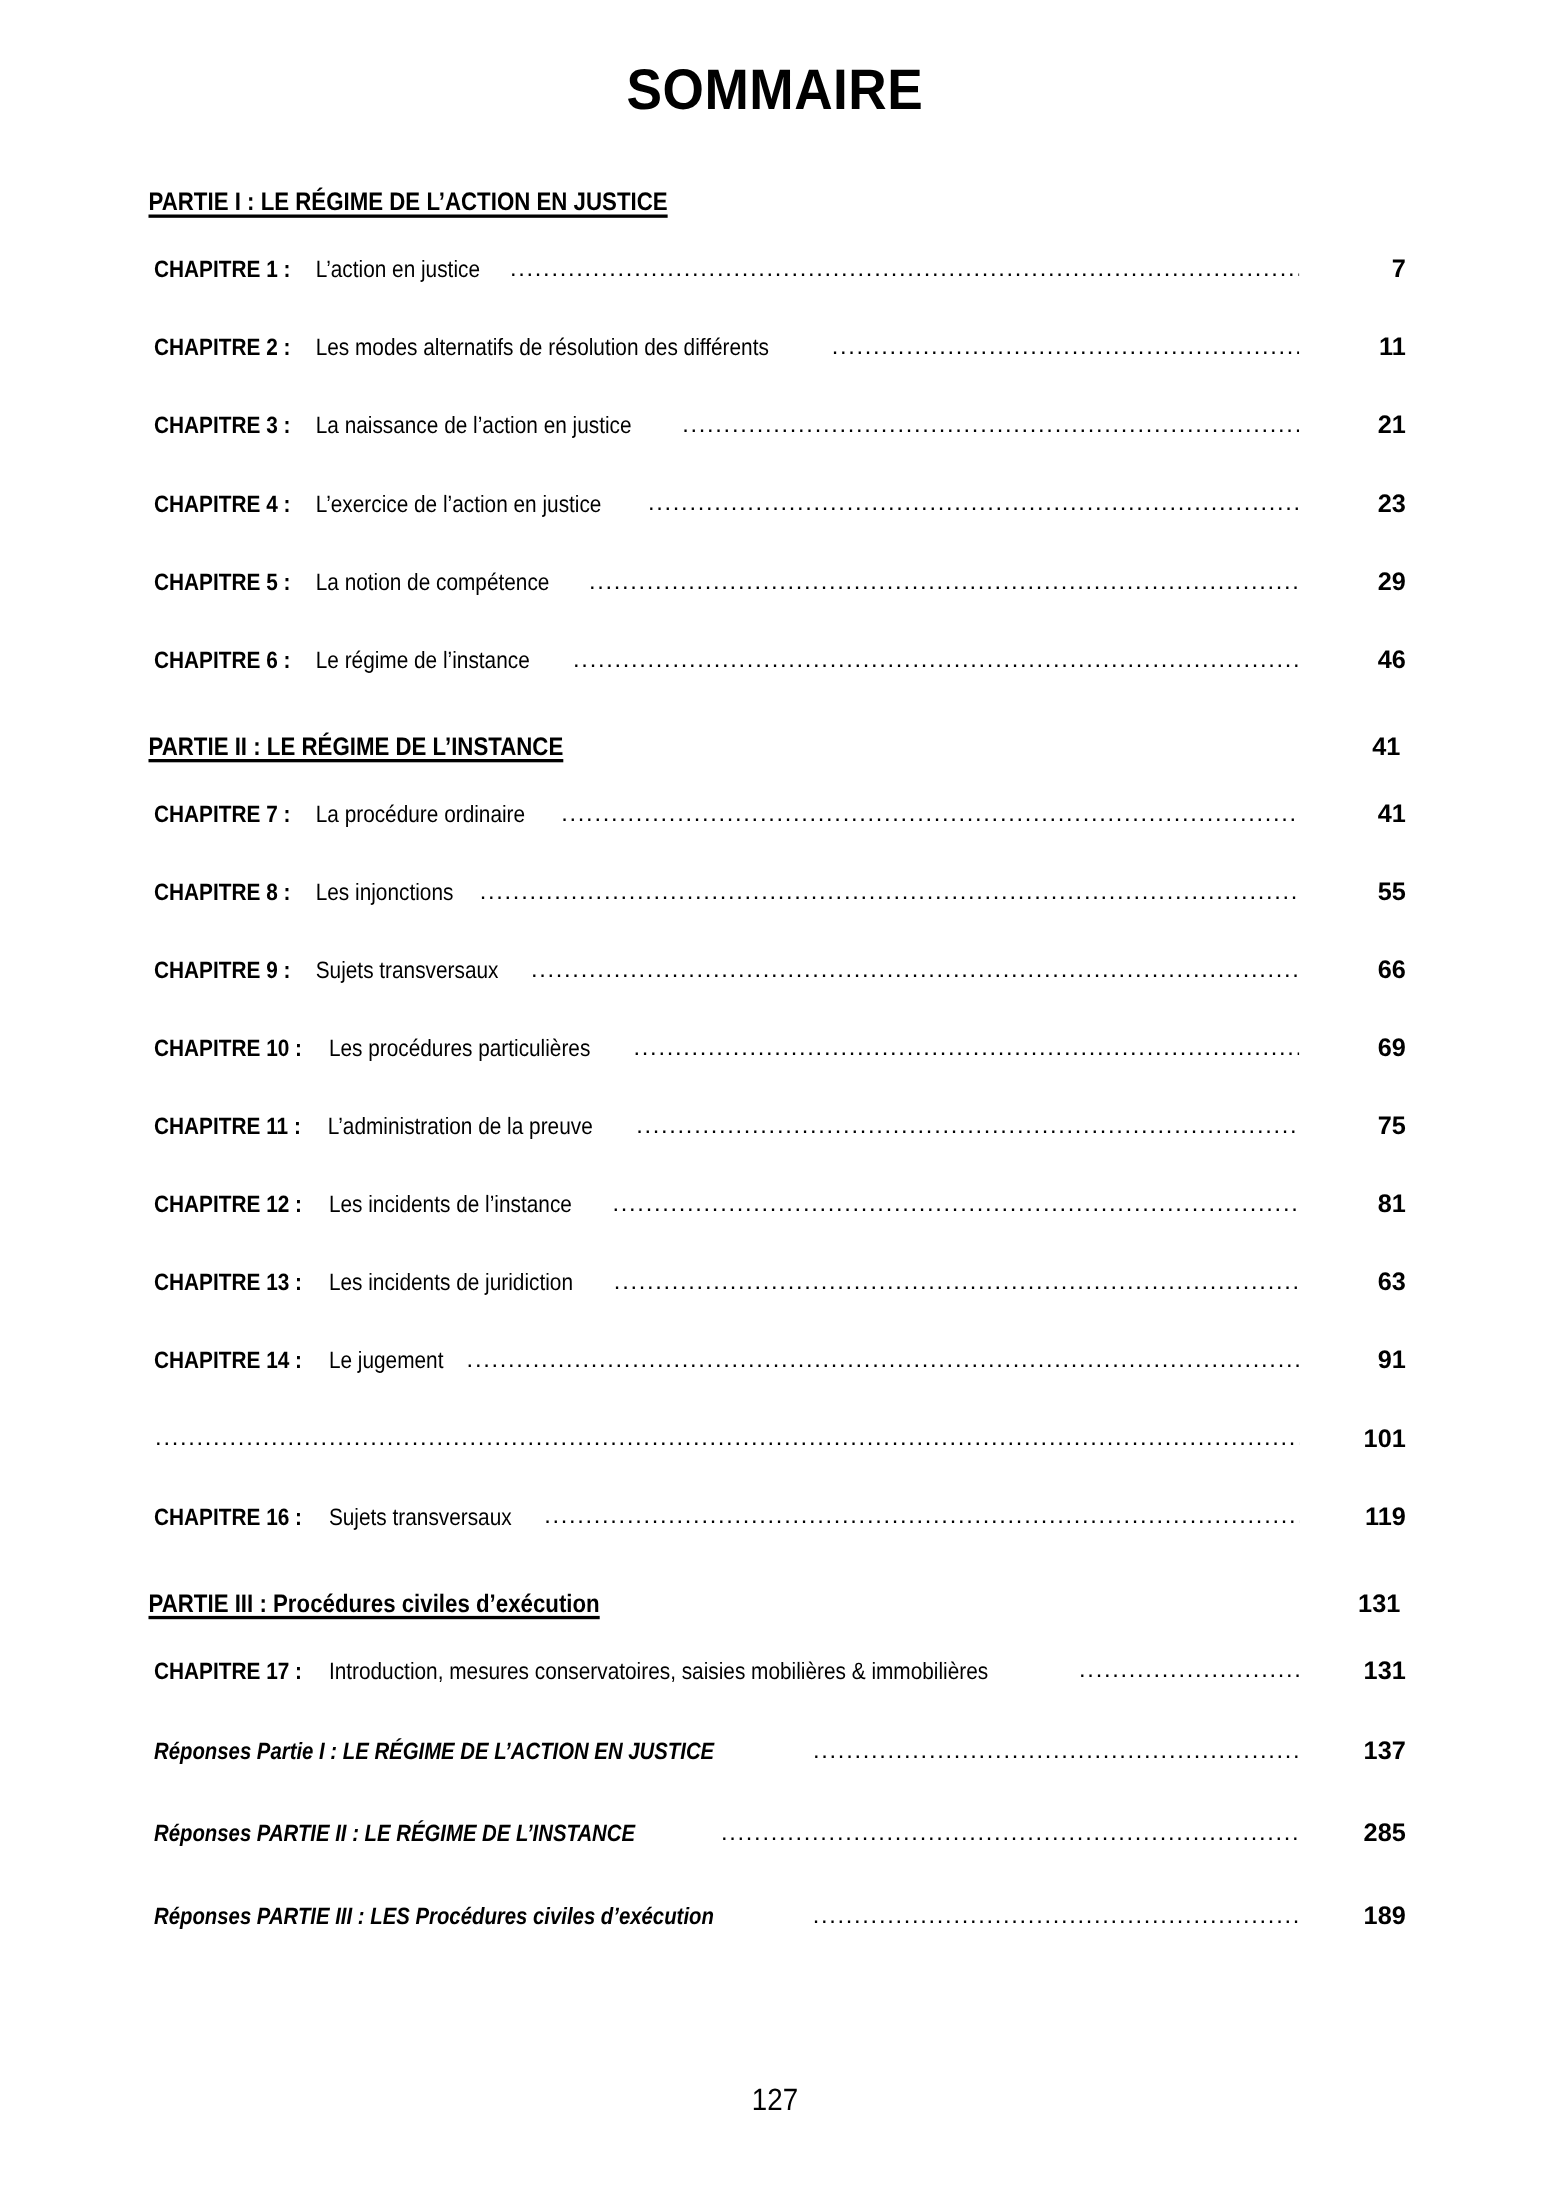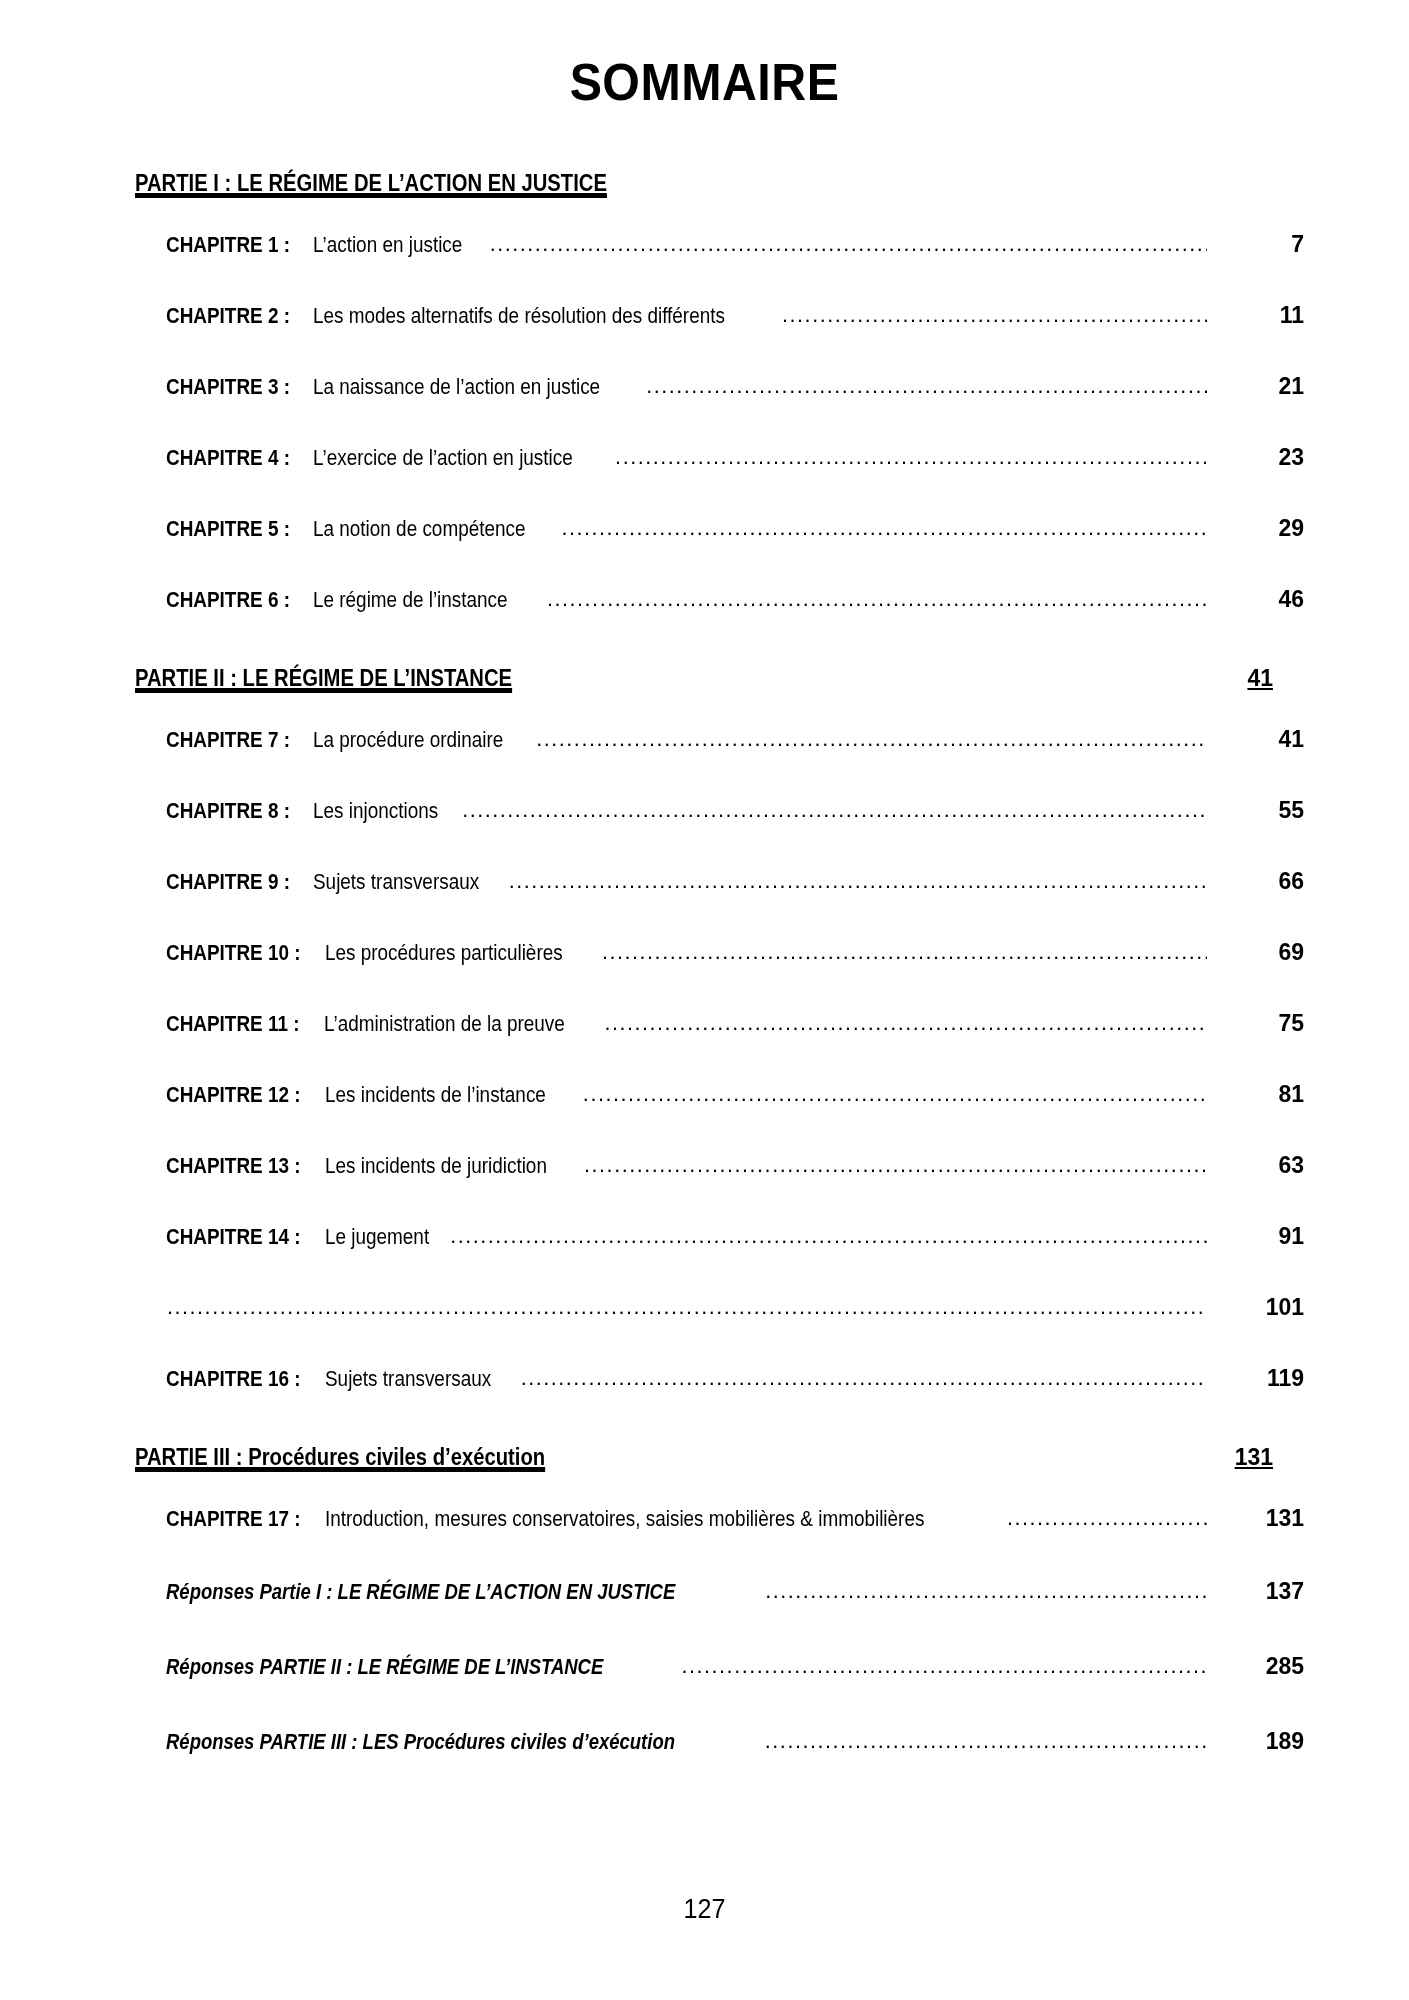--- a/index.html
+++ b/index.html
@@ -44,21 +44,20 @@
     left: 140px;
     width: 1155px;
   }
 
   
   .row {
     display: flex;
     align-items: baseline;
     width: 100%;
     box-sizing: border-box;
-    margin-left: 26px;
   }
 
   .row .label {
     white-space: pre;
     flex: 0 0 auto;
     font-size: 21.5px;
     line-height: 1.15;
   }
 
   .row .dots {
@@ -80,21 +79,20 @@
     font-size: 23px;
     font-weight: 700;
     box-sizing: border-box;
   }
 
   
   .row.part {
     margin-left: -5px;
     padding-top: 30px;
     padding-bottom: 12px;
-    text-decoration: underline;
   }
   .row.part .label {
     font-weight: 700;
     font-size: 23px;
     text-decoration: underline;
     text-underline-offset: 4px;
     text-decoration-thickness: 2.6px;
     transform: scaleX(0.88);
     transform-origin: left center;
   }

